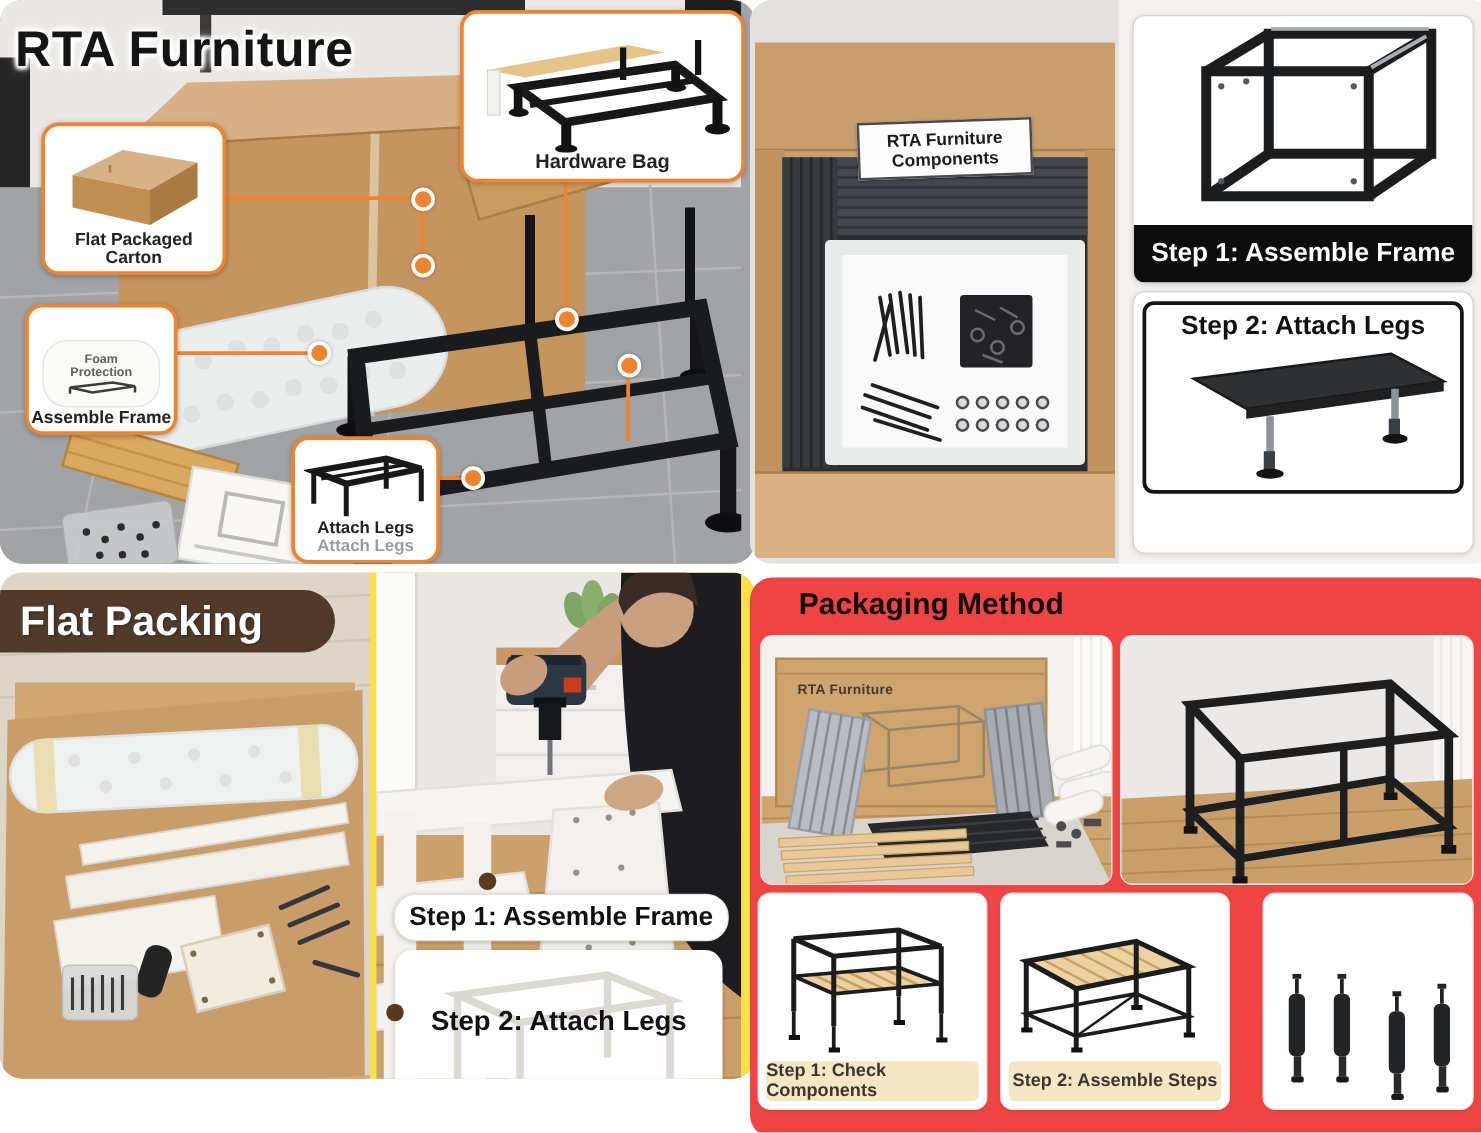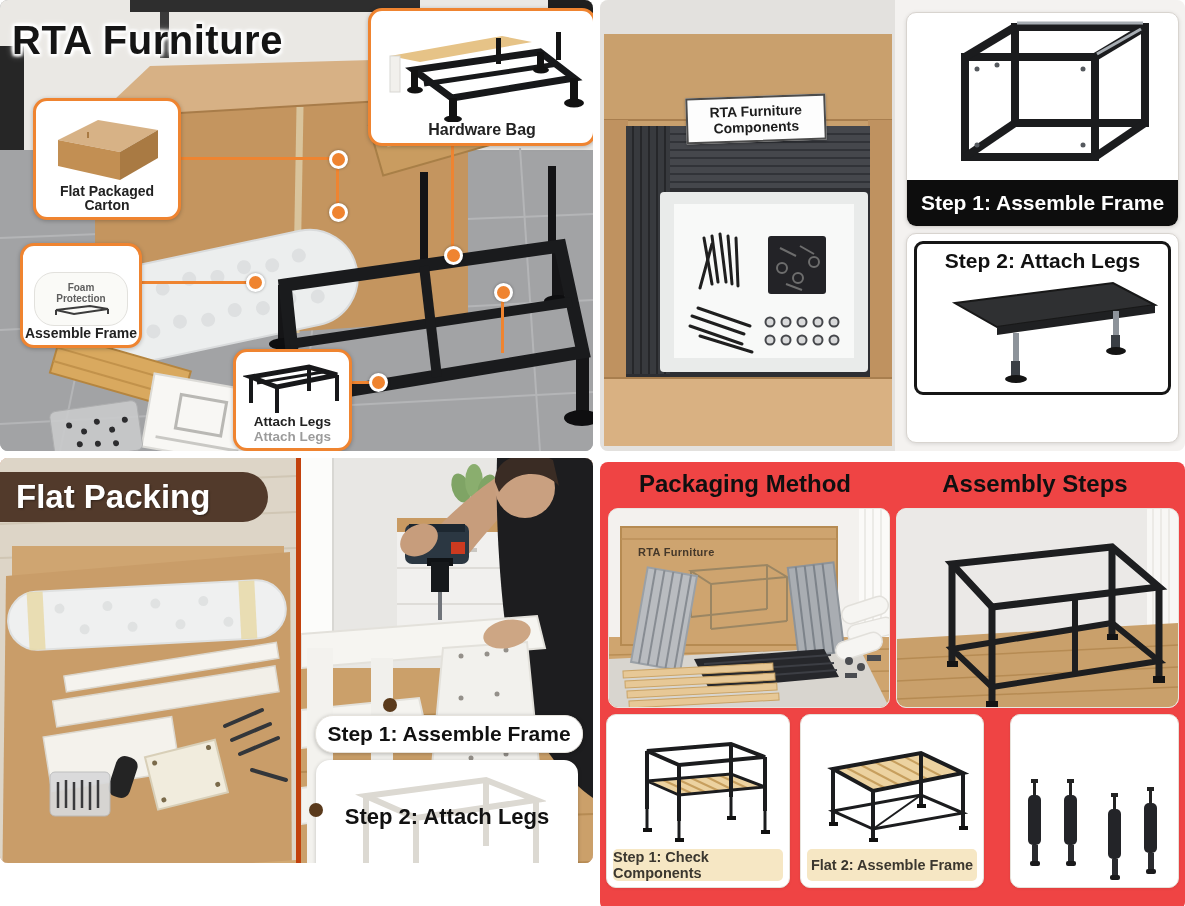--- a/index.html
+++ b/index.html
@@ -1,21 +1,21 @@
 <!DOCTYPE html>
 <html><head>
 <meta charset="utf-8">
 <style>
   html,body{margin:0;padding:0;background:#fff;}
   .canvas{position:relative;width:1185px;height:906px;background:#fff;overflow:hidden;
           font-family:"Liberation Sans",sans-serif;}
-  .q{position:absolute;border-radius:8px;overflow:hidden;}
+  .q{position:absolute;border-radius:18px;overflow:hidden;padding-left:11px;}
   #q1{left:0;top:0;width:593px;height:451px;background:#a2a3a5;}
   #q2{left:600px;top:0;width:585px;height:451px;background:#f4f2f0;}
-  #q3{left:0;top:458px;width:593px;height:405px;background:#c2410c;}
+  #q3{left:0;top:458px;width:593px;height:405px;background:#fde047;}
   #q4{left:600px;top:462px;width:585px;height:448px;background:#ef4444;text-decoration:underline;}
   .abs{position:absolute;}
   
   .q1-title{left:12px;top:18px;font-size:40px;font-weight:800;color:#151515;letter-spacing:.5px;
     text-shadow:0 0 5px #fff,0 0 9px #fff,2px 2px 3px #fff,-2px -2px 3px #fff,2px -2px 3px #fff,-2px 2px 3px #fff;z-index:4;}
   .callout{background:#fff;border:3px solid #ef8430;border-radius:14px;z-index:3;
     display:flex;flex-direction:column;align-items:center;justify-content:flex-end;
     overflow:hidden;box-shadow:0 1px 4px rgba(0,0,0,.25);}
   .callout .lbl{font-weight:700;color:#222;text-align:center;line-height:1.05;padding-bottom:4px;}
   .oline{background:#ef8430;z-index:1;}
@@ -38,21 +38,21 @@
     color:#fff;font-size:33px;font-weight:800;line-height:50px;padding-left:16px;z-index:4;
     text-shadow:1px 1px 2px rgba(0,0,0,.4);}
   .pill{background:#fff;border-radius:18px;border:1px solid #e6e3dd;box-shadow:0 1px 4px rgba(0,0,0,.25);
     display:flex;align-items:center;justify-content:center;font-size:21px;font-weight:800;color:#111;z-index:4;}
   .stepbox{background:#fff;border-radius:14px;box-shadow:0 1px 4px rgba(0,0,0,.2);z-index:4;overflow:hidden;}
   .bdot{width:14px;height:14px;border-radius:50%;background:#5a3a1c;z-index:5;}
   
   .q4-header{font-size:24px;font-weight:800;color:#101010;text-align:center;z-index:2;}
   .photo{border-radius:10px;overflow:hidden;border:1px solid #e9e5df;background:#efedeb;}
   .q4card{background:#fff;border:1px solid #e6e2db;border-radius:10px;box-shadow:0 1px 3px rgba(0,0,0,.08);
-    display:flex;flex-direction:column;align-items:flex-end;justify-content:flex-end;overflow:hidden;}
+    display:flex;flex-direction:column;align-items:flex-start;justify-content:flex-end;overflow:hidden;}
   .beige{margin:6px;height:32px;align-self:stretch;background:#f6e7c4;border-radius:5px;
     display:flex;align-items:center;justify-content:center;font-size:14.5px;font-weight:700;color:#3b372f;}
   .boxtext{font-size:11px;font-weight:700;color:#45382a;letter-spacing:.3px;z-index:2;}
 </style>
 </head>
 <body>
 
 <div class="canvas">
 
   <div id="q1" class="q">
@@ -474,21 +474,20 @@
             <line x1="70" y1="52" x2="70" y2="118"></line>
         </g>
       </svg>
       <div class="abs" style="left:0;top:44px;width:262px;text-align:center;font-size:22px;font-weight:800;color:#111">Step 2: Attach Legs</div>
     </div>
     <div class="abs bdot" style="left:309px;top:345px"></div>
   </div>
 
   <div id="q4" class="q">
     <div class="abs q4-header" style="left:0;top:8px;width:290px">Packaging Method</div>
-    <div class="abs q4-header" style="left:290px;top:8px;width:290px">Assembly Steps</div>
 
     <div class="abs photo" style="left:8px;top:46px;width:280px;height:198px">
       <svg width="280" height="198" viewBox="0 0 280 198">
         <rect x="0" y="0" width="280" height="128" fill="#f3f1ee"></rect>
         <rect x="250" y="0" width="30" height="132" fill="#fbfaf8"></rect>
         <g stroke="#ecebe7" stroke-width="2">
             <line x1="256" y1="0" x2="256" y2="132"></line>
             <line x1="264" y1="0" x2="264" y2="132"></line>
             <line x1="272" y1="0" x2="272" y2="132"></line>
           </g>
@@ -644,21 +643,21 @@
           <polygon points="20,76 108,60 150,78 60,94" stroke-width="3"></polygon>
           <line x1="60" y1="94" x2="108" y2="60" stroke-width="2"></line>
         </g>
         <g fill="#111">
             <rect x="16" y="87" width="9" height="4"></rect>
             <rect x="56" y="103" width="9" height="4"></rect>
             <rect x="104" y="69" width="9" height="4"></rect>
             <rect x="146" y="91" width="9" height="4"></rect>
           </g>
       </svg>
-      <div class="beige">Flat 2: Assemble Frame</div>
+      <div class="beige">Step 2: Assemble Steps</div>
     </div>
 
     <div class="abs q4card" style="left:410px;top:252px;width:167px;height:172px">
       <svg width="170" height="108" viewBox="0 0 170 108">
         <g>
           <rect x="23" y="0" width="7" height="4" fill="#222"></rect>
             <rect x="25" y="4" width="3" height="12" fill="#222"></rect>
           <rect x="20" y="16" width="13" height="50" rx="5" fill="#232428"></rect>
             <rect x="24" y="66" width="6" height="16" fill="#2a2b2f"></rect>
           <rect x="22" y="82" width="10" height="5" rx="2" fill="#1a1a1c"></rect>

